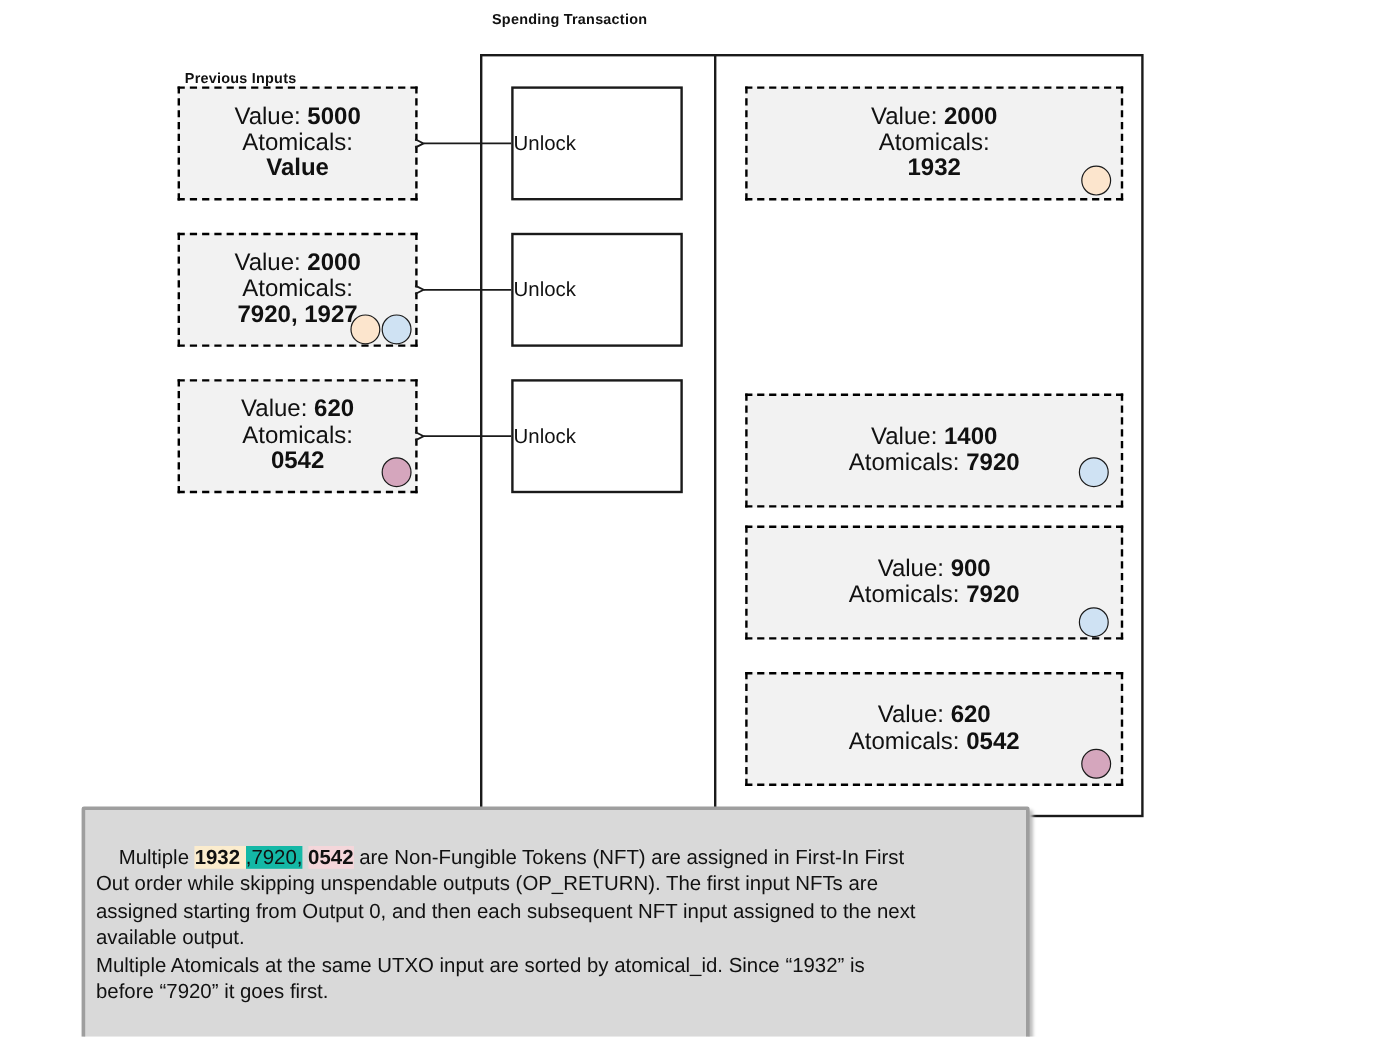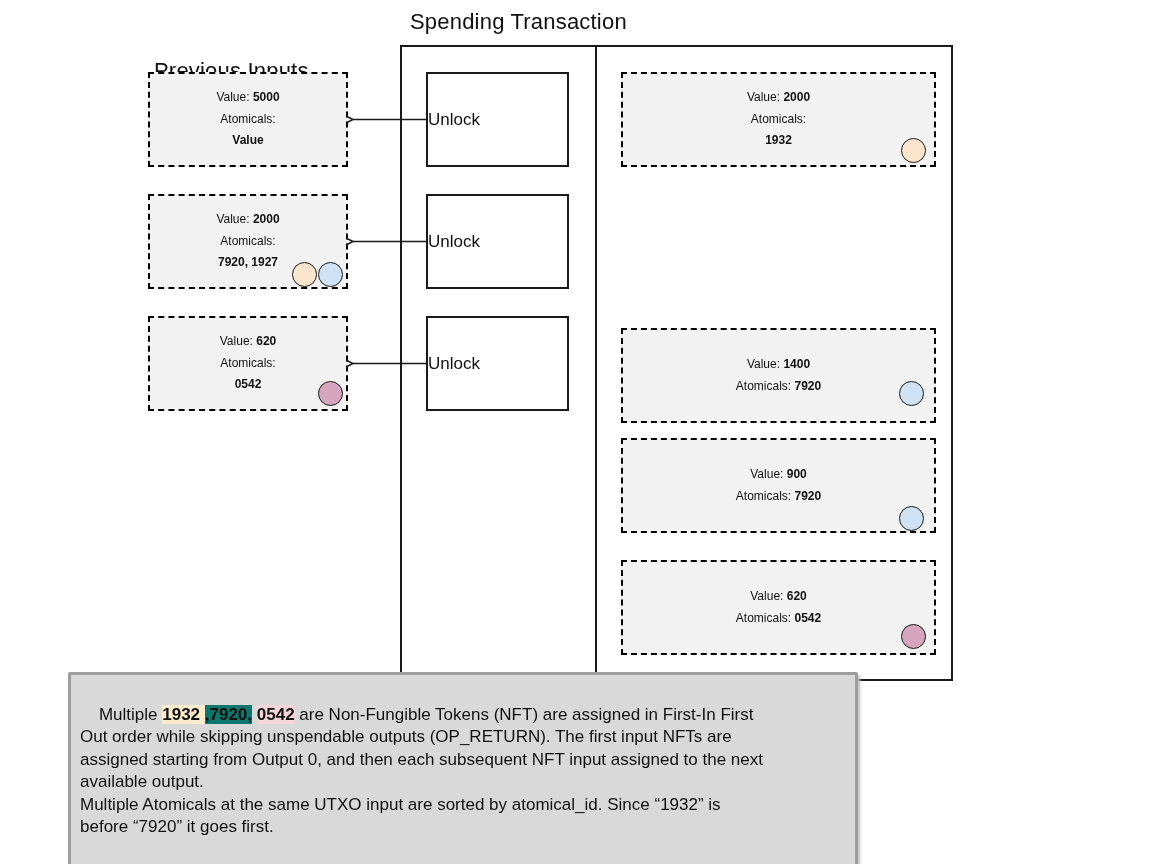--- a/index.html
+++ b/index.html
@@ -1,27 +1,27 @@
 <!DOCTYPE html>
 <html><head>
 <meta charset="utf-8">
 <style>
   html,body{margin:0;padding:0;background:#ffffff;}
   .canvas{
     position:relative;width:1152px;height:864px;background:#ffffff;
     font-family:"Liberation Sans",sans-serif;color:#111;overflow:hidden;
   }
-  .heading{position:absolute;font-size:22px;font-weight:normal;white-space:nowrap;letter-spacing:.2px;}
+  .heading{position:absolute;font-size:12px;font-weight:bold;white-space:nowrap;letter-spacing:.2px;}
   .outer-box{position:absolute;left:400px;top:45px;width:553px;height:636px;
     border:2px solid #1a1a1a;background:#ffffff;box-sizing:border-box;}
   .divider{position:absolute;left:595px;top:45px;height:636px;width:0;
     border-left:2px solid #1a1a1a;}
   .dbox{position:absolute;box-sizing:border-box;background:#f2f2f2;
     border:2px dashed #000;display:flex;flex-direction:column;align-items:center;
-    justify-content:center;font-size:12px;line-height:21.5px;}
+    justify-content:center;font-size:20px;line-height:21.5px;}
   .ubox{position:absolute;box-sizing:border-box;background:#ffffff;
     border:2px solid #1a1a1a;display:flex;align-items:center;justify-content:flex-start;
     font-size:17px;width:143px;height:95px;}
   .in{left:148px;width:200px;height:95px;}
   .out{left:621px;width:315px;height:95px;}
   .token{position:absolute;width:25px;height:25px;border-radius:50%;
     border:1.5px solid #1a1a1a;box-sizing:border-box;z-index:6;}
   .overlay{position:absolute;left:0;top:0;z-index:4;pointer-events:none;}
   .note{position:absolute;left:68px;top:672px;width:790px;box-sizing:border-box;
     background:#d9d9d9;border:3px solid #9e9e9e;border-radius:2px;
@@ -97,21 +97,21 @@
       <marker id="ah" markerWidth="12" markerHeight="12" refX="2" refY="5" orient="auto" markerUnits="userSpaceOnUse">
         <path d="M9,1.5 L2,5 L9,8.5" fill="none" stroke="#1a1a1a" stroke-width="1.5"></path>
       </marker>
     </defs>
     <line x1="426" y1="119.5" x2="353" y2="119.5" stroke="#1a1a1a" stroke-width="1.5" marker-end="url(#ah)"></line>
     <line x1="426" y1="241.5" x2="353" y2="241.5" stroke="#1a1a1a" stroke-width="1.5" marker-end="url(#ah)"></line>
     <line x1="426" y1="363.5" x2="353" y2="363.5" stroke="#1a1a1a" stroke-width="1.5" marker-end="url(#ah)"></line>
   </svg>
 
   <div class="note">
-    <span><span>Multiple </span><span style="font-weight: bold; background: rgb(251, 236, 205);">1932 </span><span style="font-weight: bold; background: #0f766e; text-align: center;">,7920,</span><span> </span><span style="font-weight: bold; background: rgb(244, 214, 218);">0542</span><span> are Non-Fungible Tokens (NFT) are assigned in First-In First
+    <span><span>Multiple </span><span style="font-weight: bold; background: rgb(251, 236, 205);">1932 </span><span style="font-weight: normal; background: #14b8a6; text-align: center;">,7920,</span><span> </span><span style="font-weight: bold; background: rgb(244, 214, 218);">0542</span><span> are Non-Fungible Tokens (NFT) are assigned in First-In First
 Out order while skipping unspendable outputs (OP_RETURN). The first input NFTs are
 assigned starting from Output 0, and then each subsequent NFT input assigned to the next
 available output.
 Multiple Atomicals at the same UTXO input are sorted by atomical_id. Since “1932” is
 before “7920” it goes first.</span></span>
   </div>
 
 </div>
 
 </body></html>

